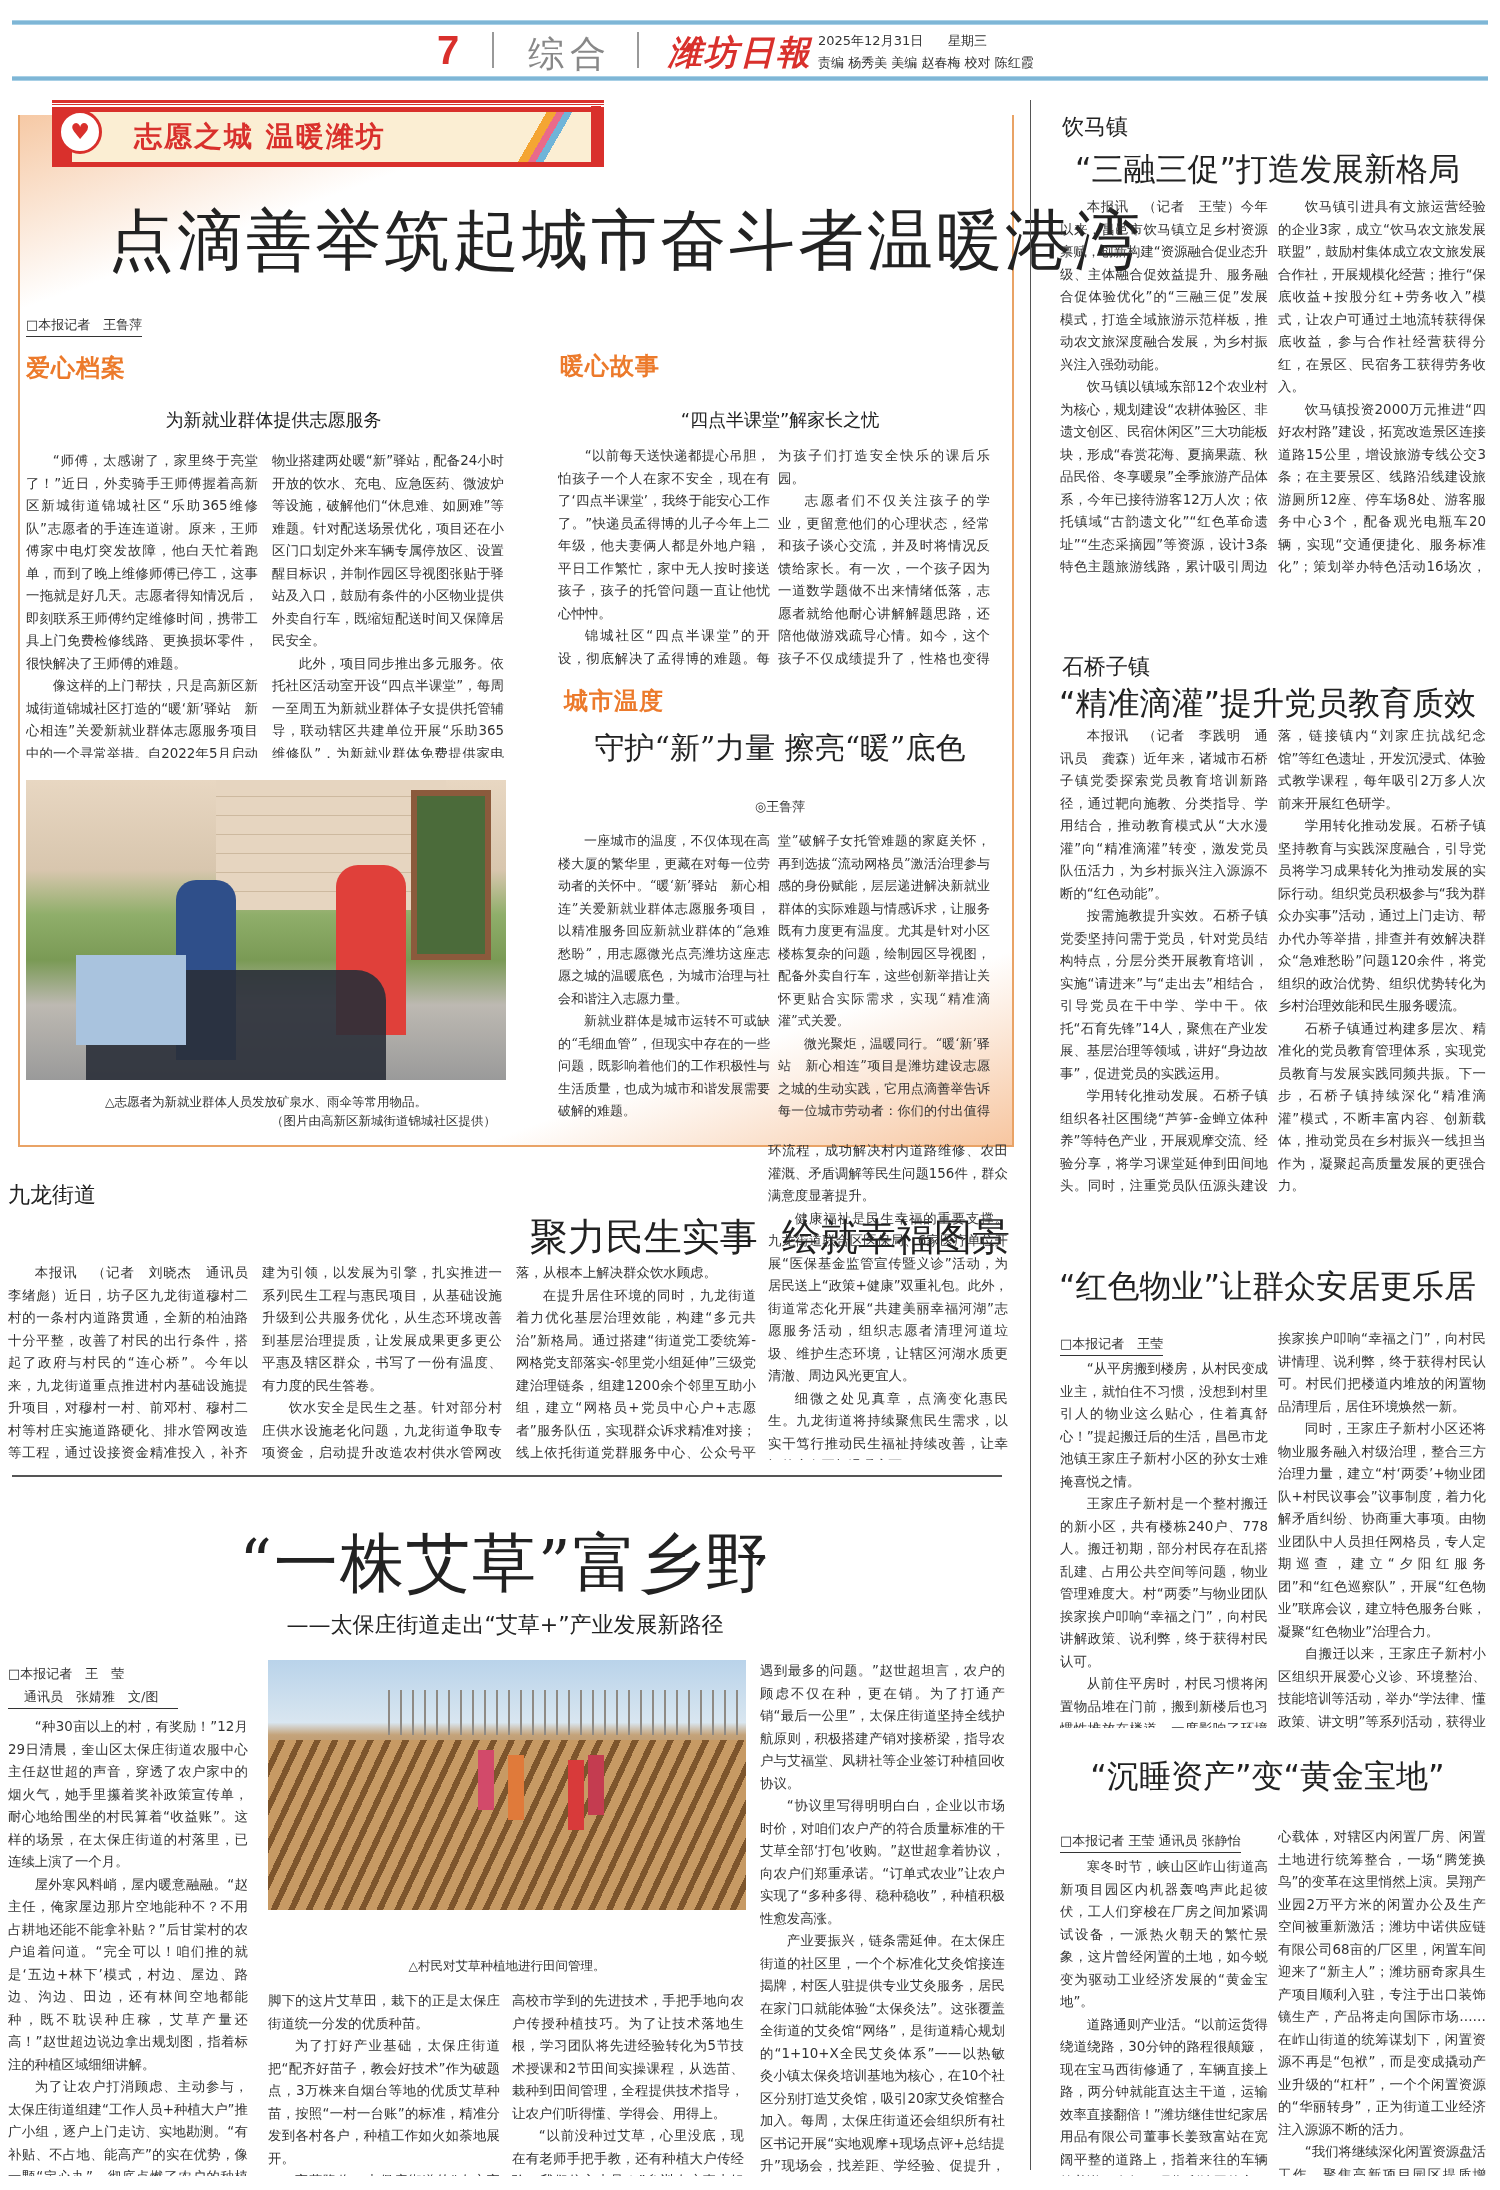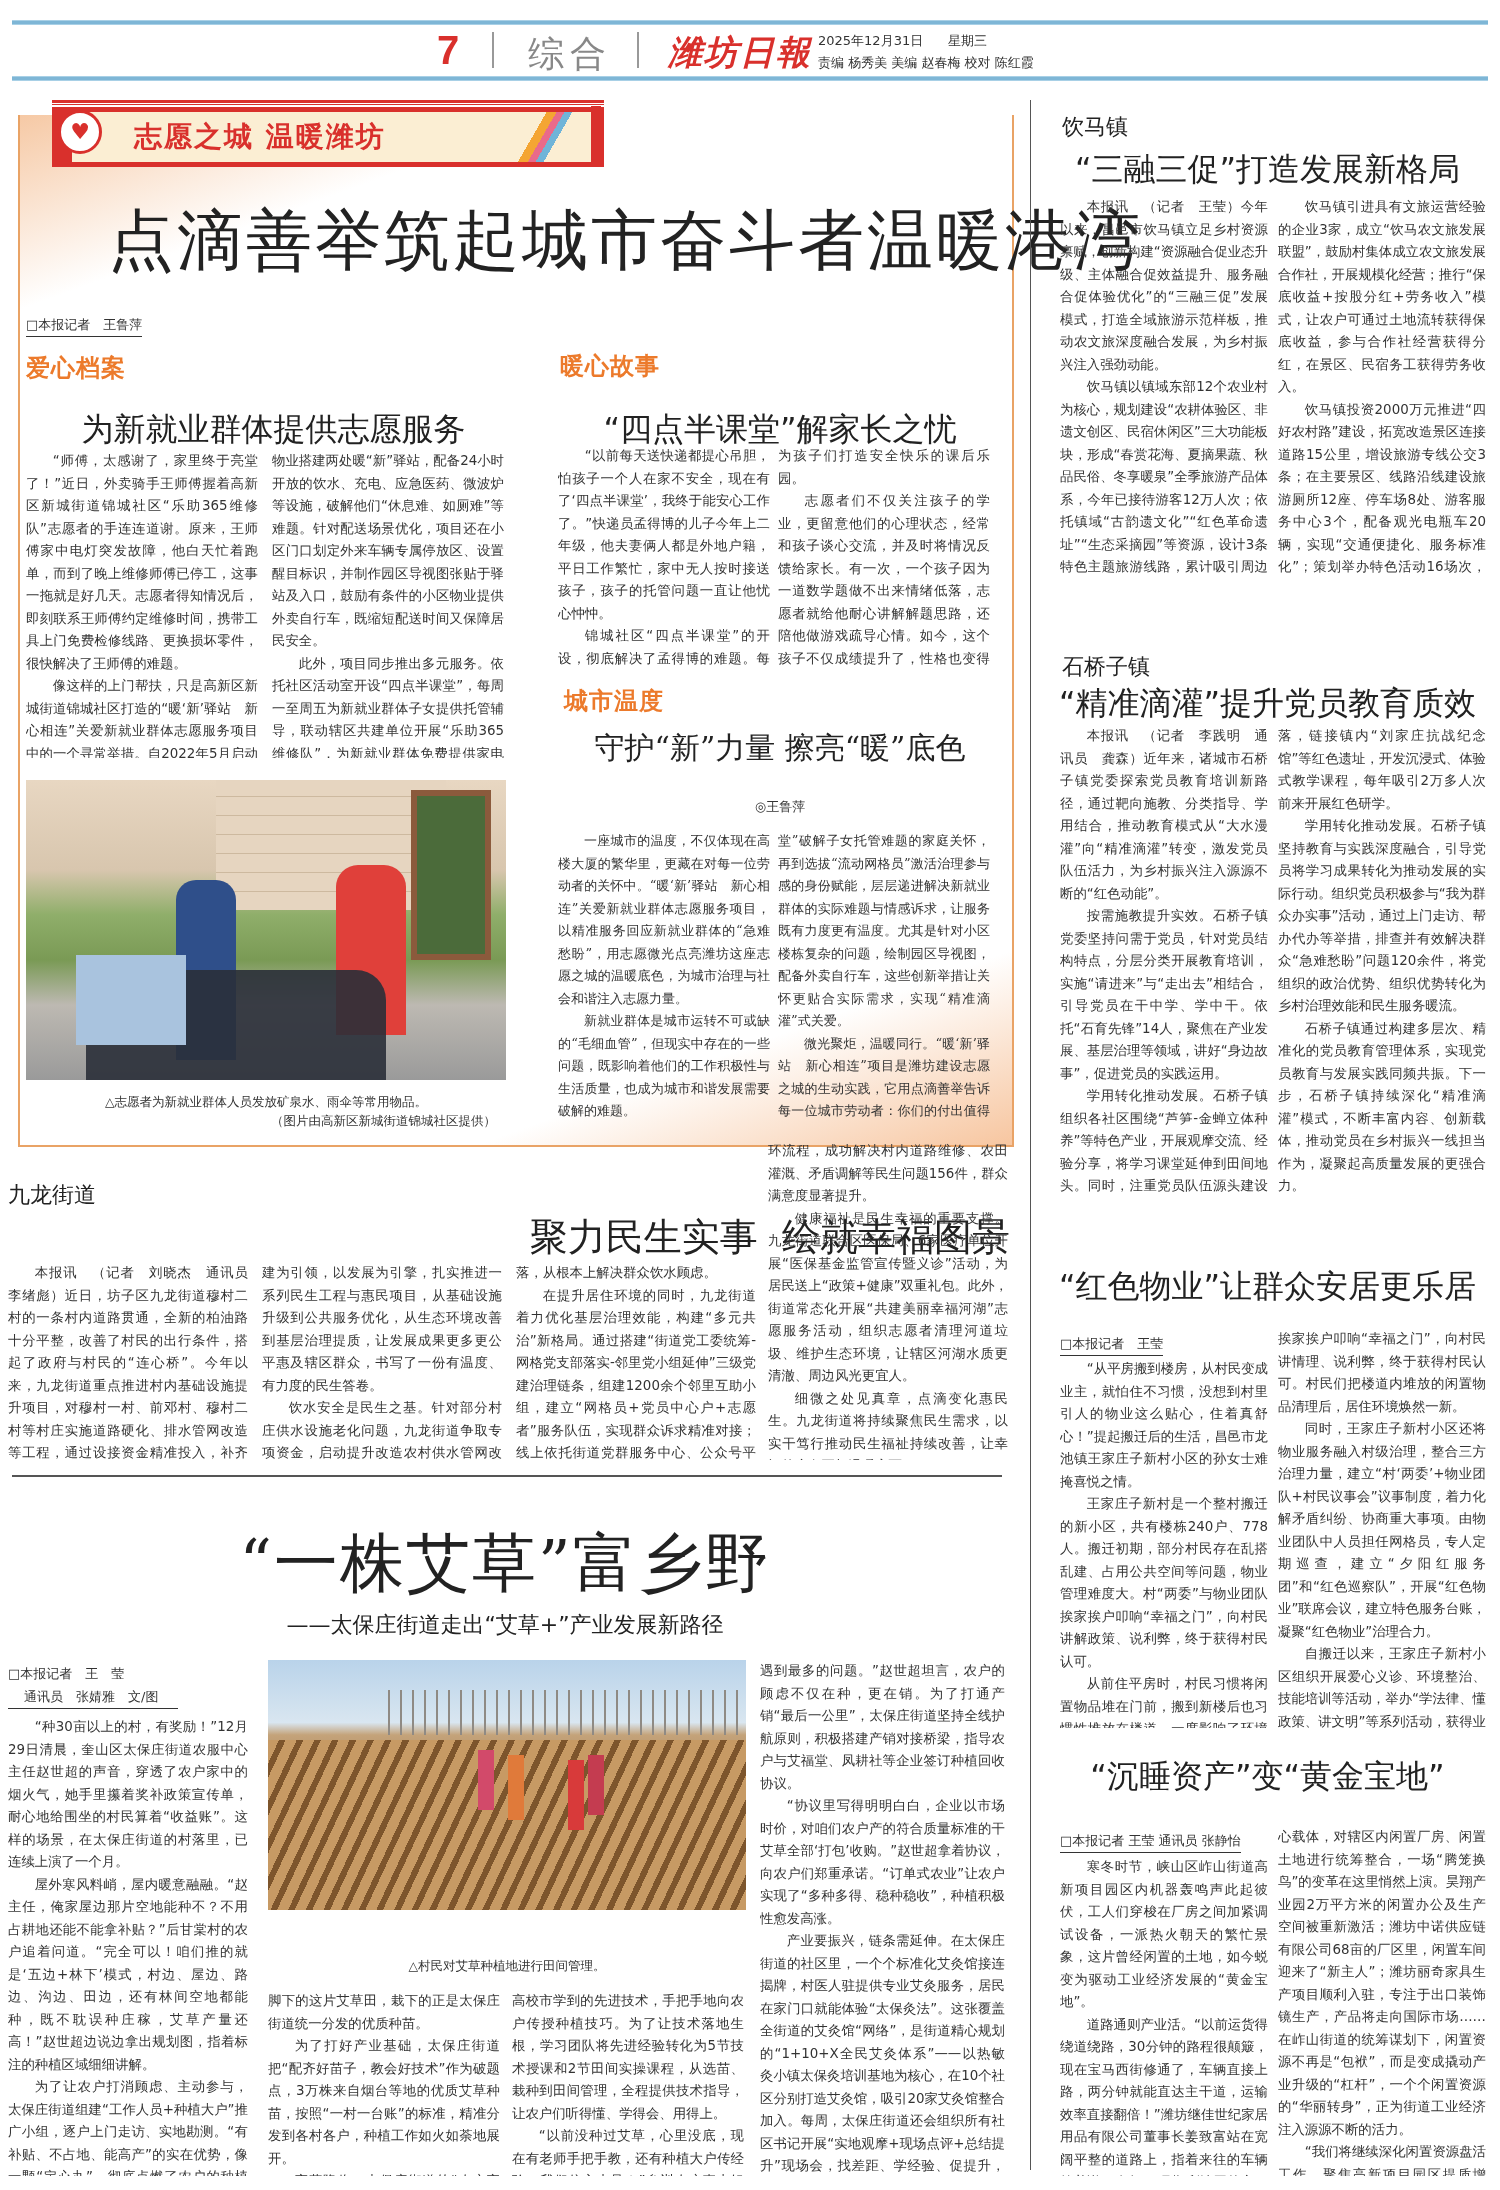--- a/index.html
+++ b/index.html
@@ -13,21 +13,21 @@
 .logo{position:absolute;left:668px;top:2px;font-size:34px;font-weight:bold;color:#d9302c;font-style:italic;letter-spacing:2px;font-family:"DejaVu Serif",serif}
 .meta1{position:absolute;left:818px;top:4px;font-size:13px;color:#333}
 .meta2{position:absolute;left:818px;top:26px;font-size:13px;color:#333}
 .feature{position:absolute;left:18px;top:115px;width:996px;height:1032px;border:2px solid #e9a366;border-top:none;background:linear-gradient(160deg,#f6c9a5 0%,#fff 14%,#fff 86%,#f7c6a0 100%)}
 .banner{position:absolute;left:52px;top:107px;width:552px;height:60px;background:#fbeed3;border:5px solid #d9302c;border-left:20px solid #d9302c}
 .banner-line{position:absolute;left:52px;height:3px;width:552px;background:#d9302c}
 .banner-text{position:absolute;left:62px;top:6px;font-size:28px;font-weight:bold;color:#d9302c;letter-spacing:2px}
 .heart{position:absolute;left:-14px;top:-2px;width:44px;height:44px;border-radius:50%;background:#fff;border:3px solid #d9302c;color:#d9302c;font-size:22px;text-align:center;line-height:38px}
 .headline{position:absolute;font-family:"DejaVu Serif",serif;font-weight:normal;color:#222}
 .tag{position:absolute;font-size:24px;font-weight:bold;color:#ec7a2b;letter-spacing:1px}
-.subhead{position:absolute;font-size:32px;color:#222;text-align:center}
+.subhead{position:absolute;font-size:18px;color:#222;text-align:center}
 .byline{position:absolute;font-size:13px;color:#333;border-bottom:1px solid #333;padding-bottom:2px}
 .body{position:absolute;font-size:13.4px;line-height:22.5px;color:#333;text-align:justify;overflow:hidden}
 .body p{text-indent:2em}
 .col-line{position:absolute;width:1px;background:#555}
 .photo{position:absolute;overflow:hidden}
 .caption{position:absolute;font-size:12.5px;color:#333;text-align:center}
 .town{position:absolute;font-size:22px;color:#222}
 .rhead{position:absolute;font-size:32px;color:#222;text-align:center;width:445px}
 .hrule{position:absolute;height:2px;background:#555}
 </style>

